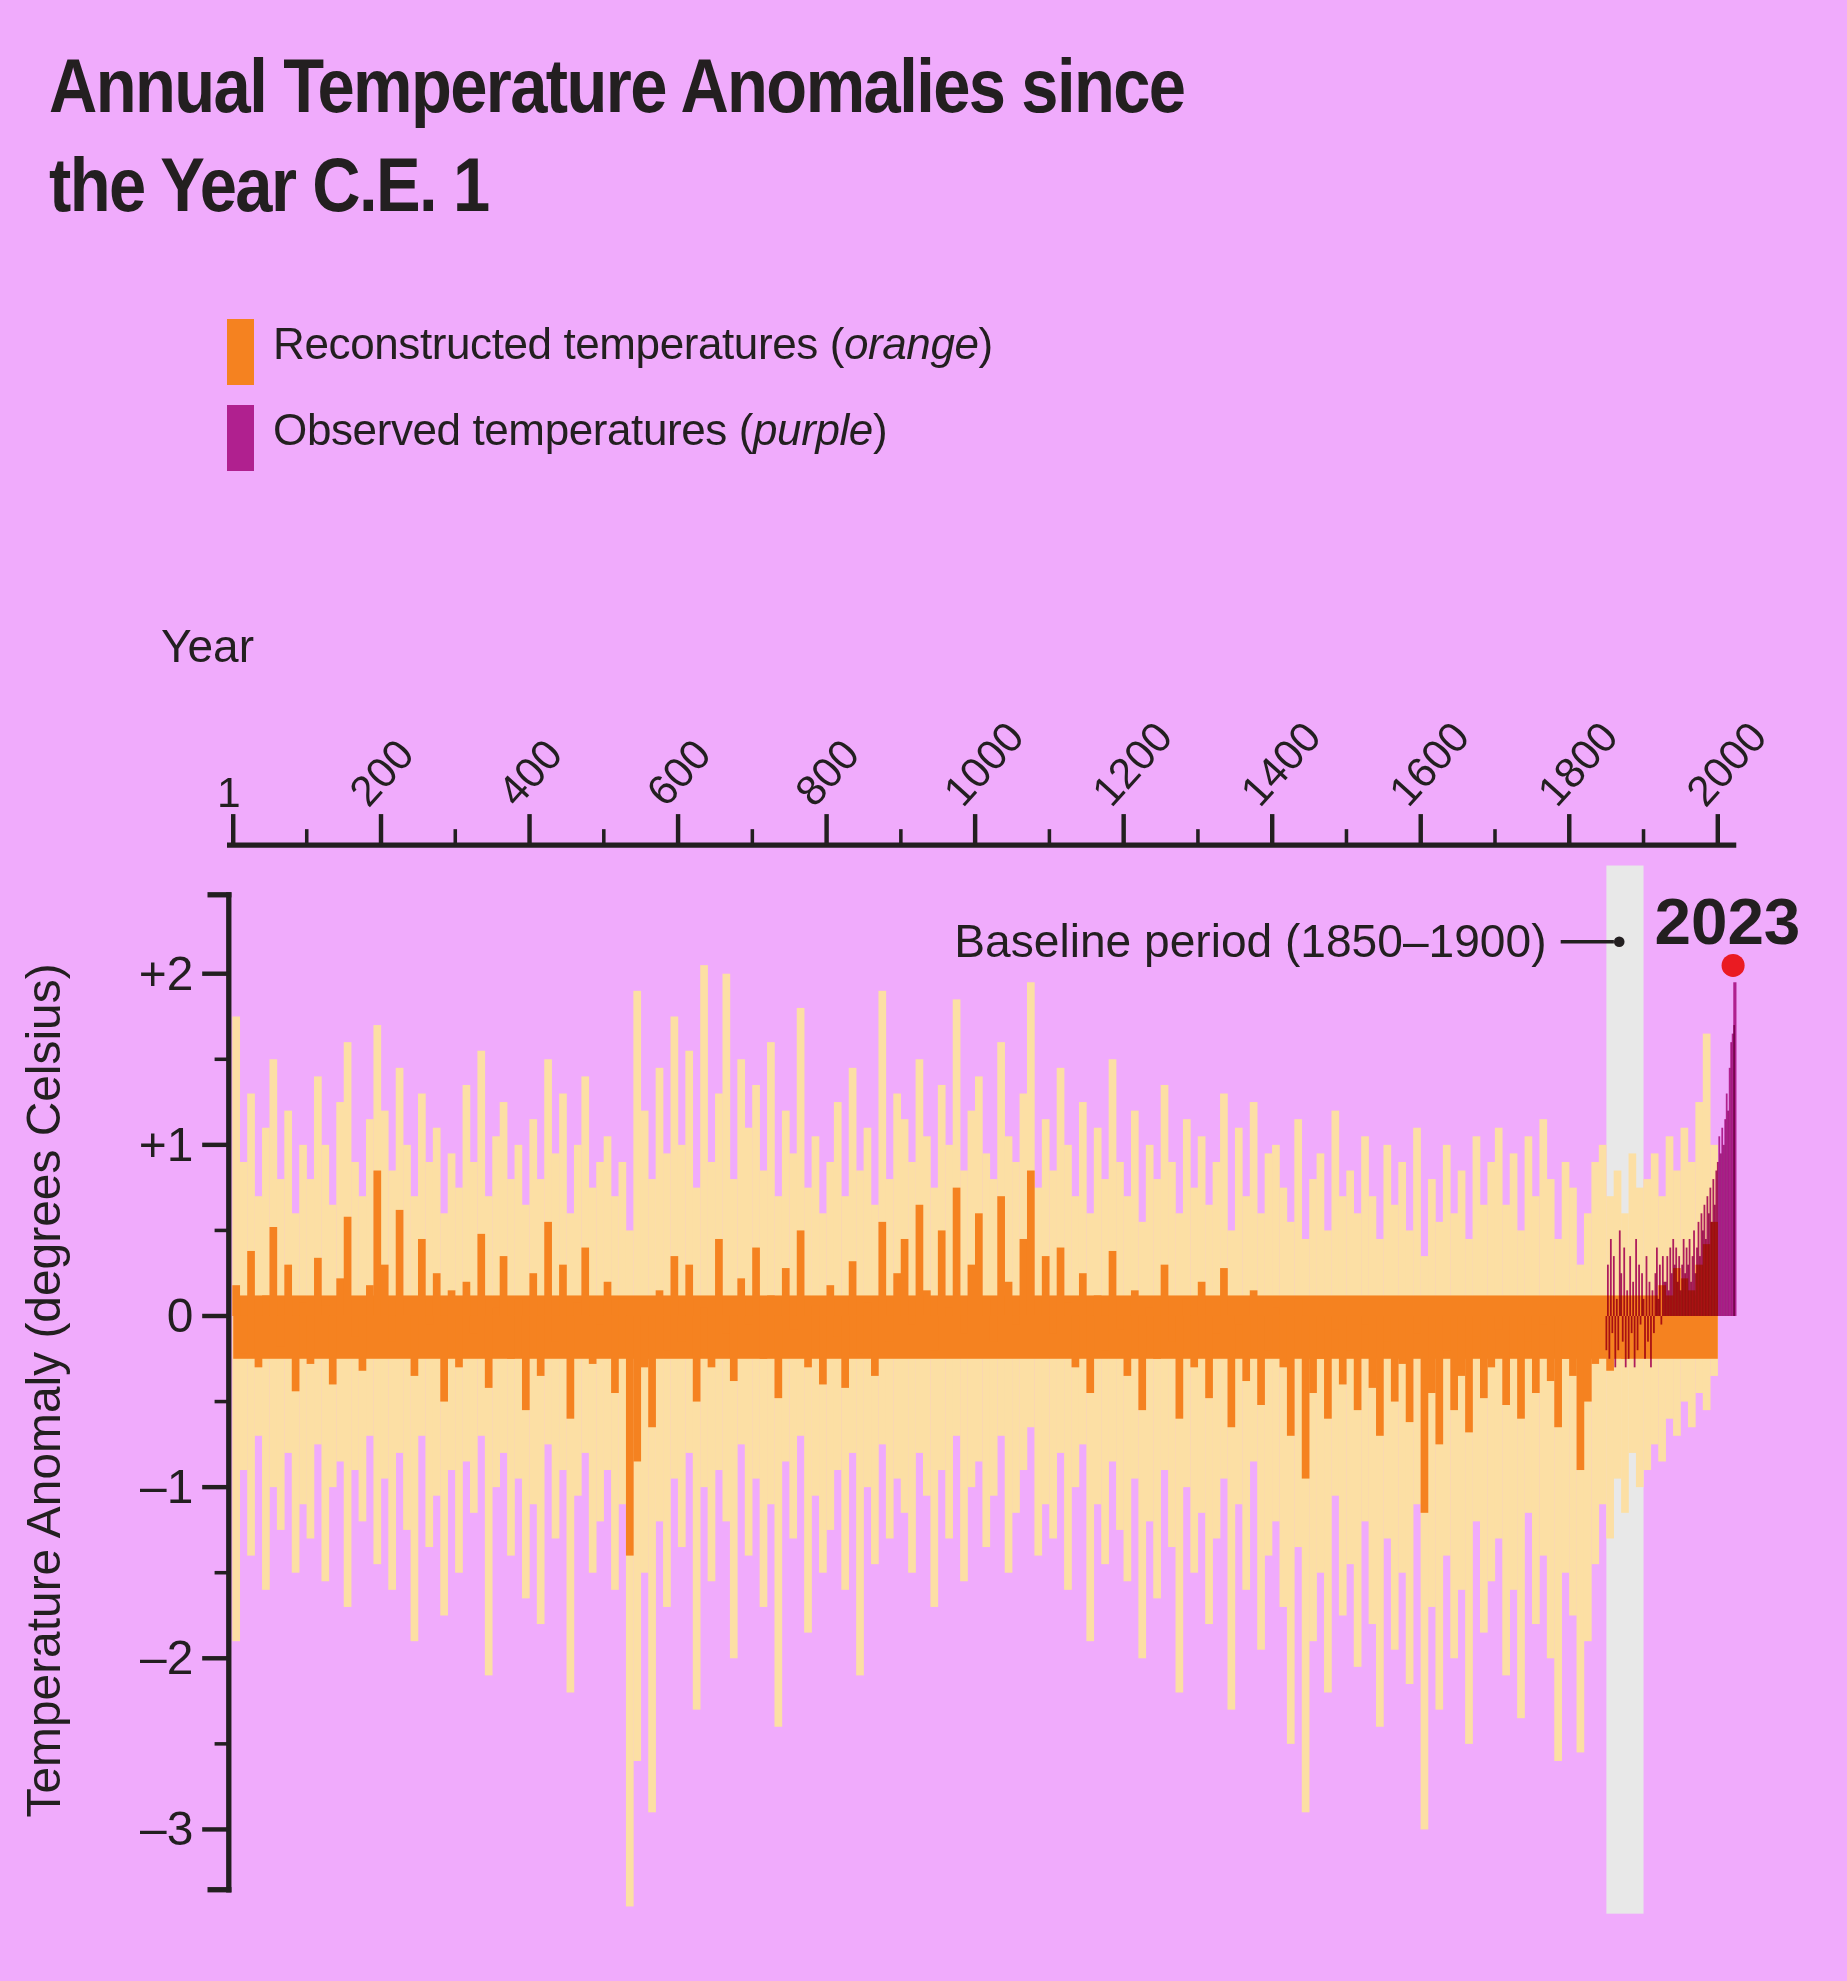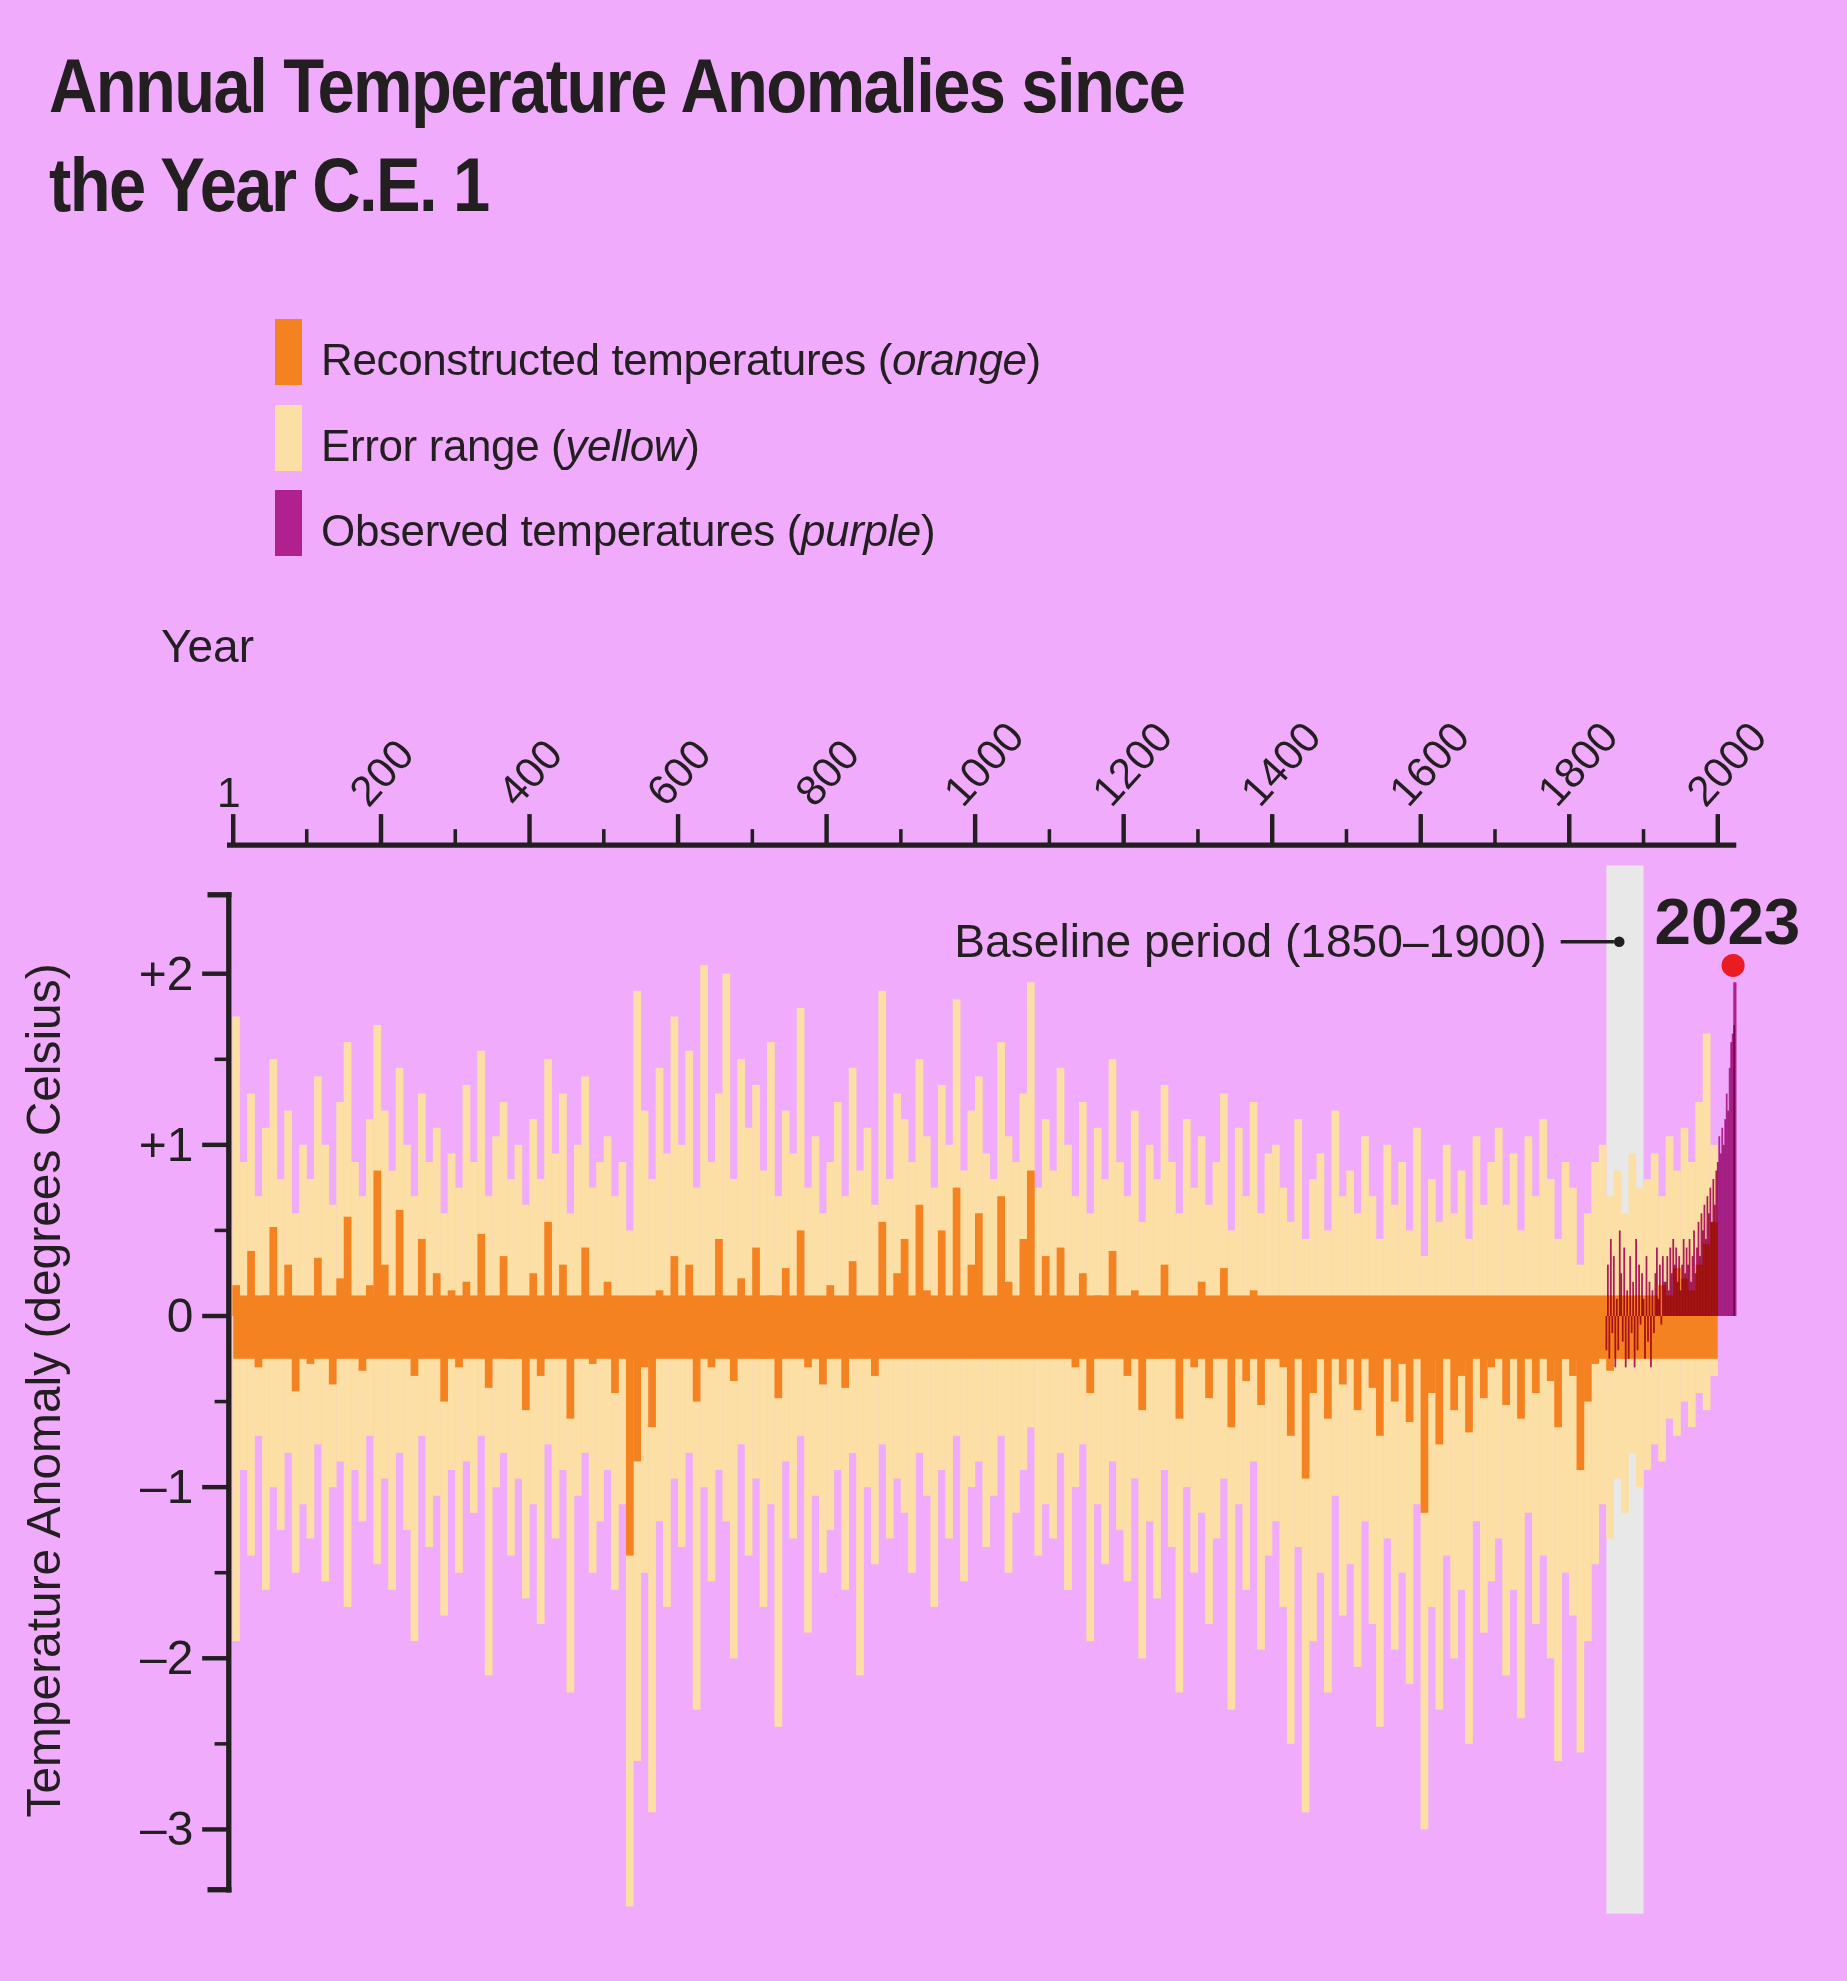--- a/index.html
+++ b/index.html
@@ -2,45 +2,41 @@
 <html style="font-size:14px"><head>
 <meta charset="utf-8">
 <style>
   html,body{margin:0;padding:0;background:#fff;}
   #page{position:relative;width:1848px;height:1982px;background:#f0abfc;overflow:hidden;
         font-family:"Liberation Sans",sans-serif;color:#231F20;}
   #chart-svg{position:absolute;left:0;top:0;isolation:isolate;}
   .title{position:absolute;left:49px;top:37px;width:1330px;font-weight:700;font-size:76px;
          line-height:1.30;letter-spacing:-1.8px;transform:scaleX(.88);transform-origin:left top;color:#231F20;}
   .legend{position:absolute;left:227px;top:319px;}
-  .legend-row{display:flex;align-items:flex-end;margin-bottom:19.5px;height:66px;margin-left:48px;}
+  .legend-row{display:flex;align-items:flex-start;margin-bottom:19.5px;height:66px;}
   .swatch{width:26.6px;height:66px;margin-right:19.5px;flex:0 0 auto;}
   .legend-text{font-size:44px;letter-spacing:-0.4px;white-space:nowrap;}
   .legend-text i{font-style:italic;}
   .year-label{position:absolute;left:161px;top:619px;font-size:46px;}
   svg text{fill:#231F20;}
 </style>
 </head>
 <body>
 
 <div id="page">
 
   <div class="title">
     <div>Annual Temperature Anomalies since</div>
     <div>the Year C.E. 1</div>
   </div>
 
   <div class="legend">
     <div class="legend-row">
       <div class="swatch" style="background: rgb(245, 130, 32);"></div>
       <div class="legend-text"><span>Reconstructed temperatures (</span><i>orange</i><span>)</span></div>
-    </div>
-    <div class="legend-row">
-      <div class="swatch" style="background: rgb(252, 223, 164);"></div>
-      <div class="legend-text"><span>Error range (</span><i>yellow</i><span>)</span></div>
     </div>
     <div class="legend-row">
       <div class="swatch" style="background: rgb(176, 32, 143);"></div>
       <div class="legend-text"><span>Observed temperatures (</span><i>purple</i><span>)</span></div>
     </div>
   </div>
 
   <div class="year-label">Year</div>
 
   <svg id="chart-svg" width="1848" height="1982" viewBox="0 0 2084 2235">

